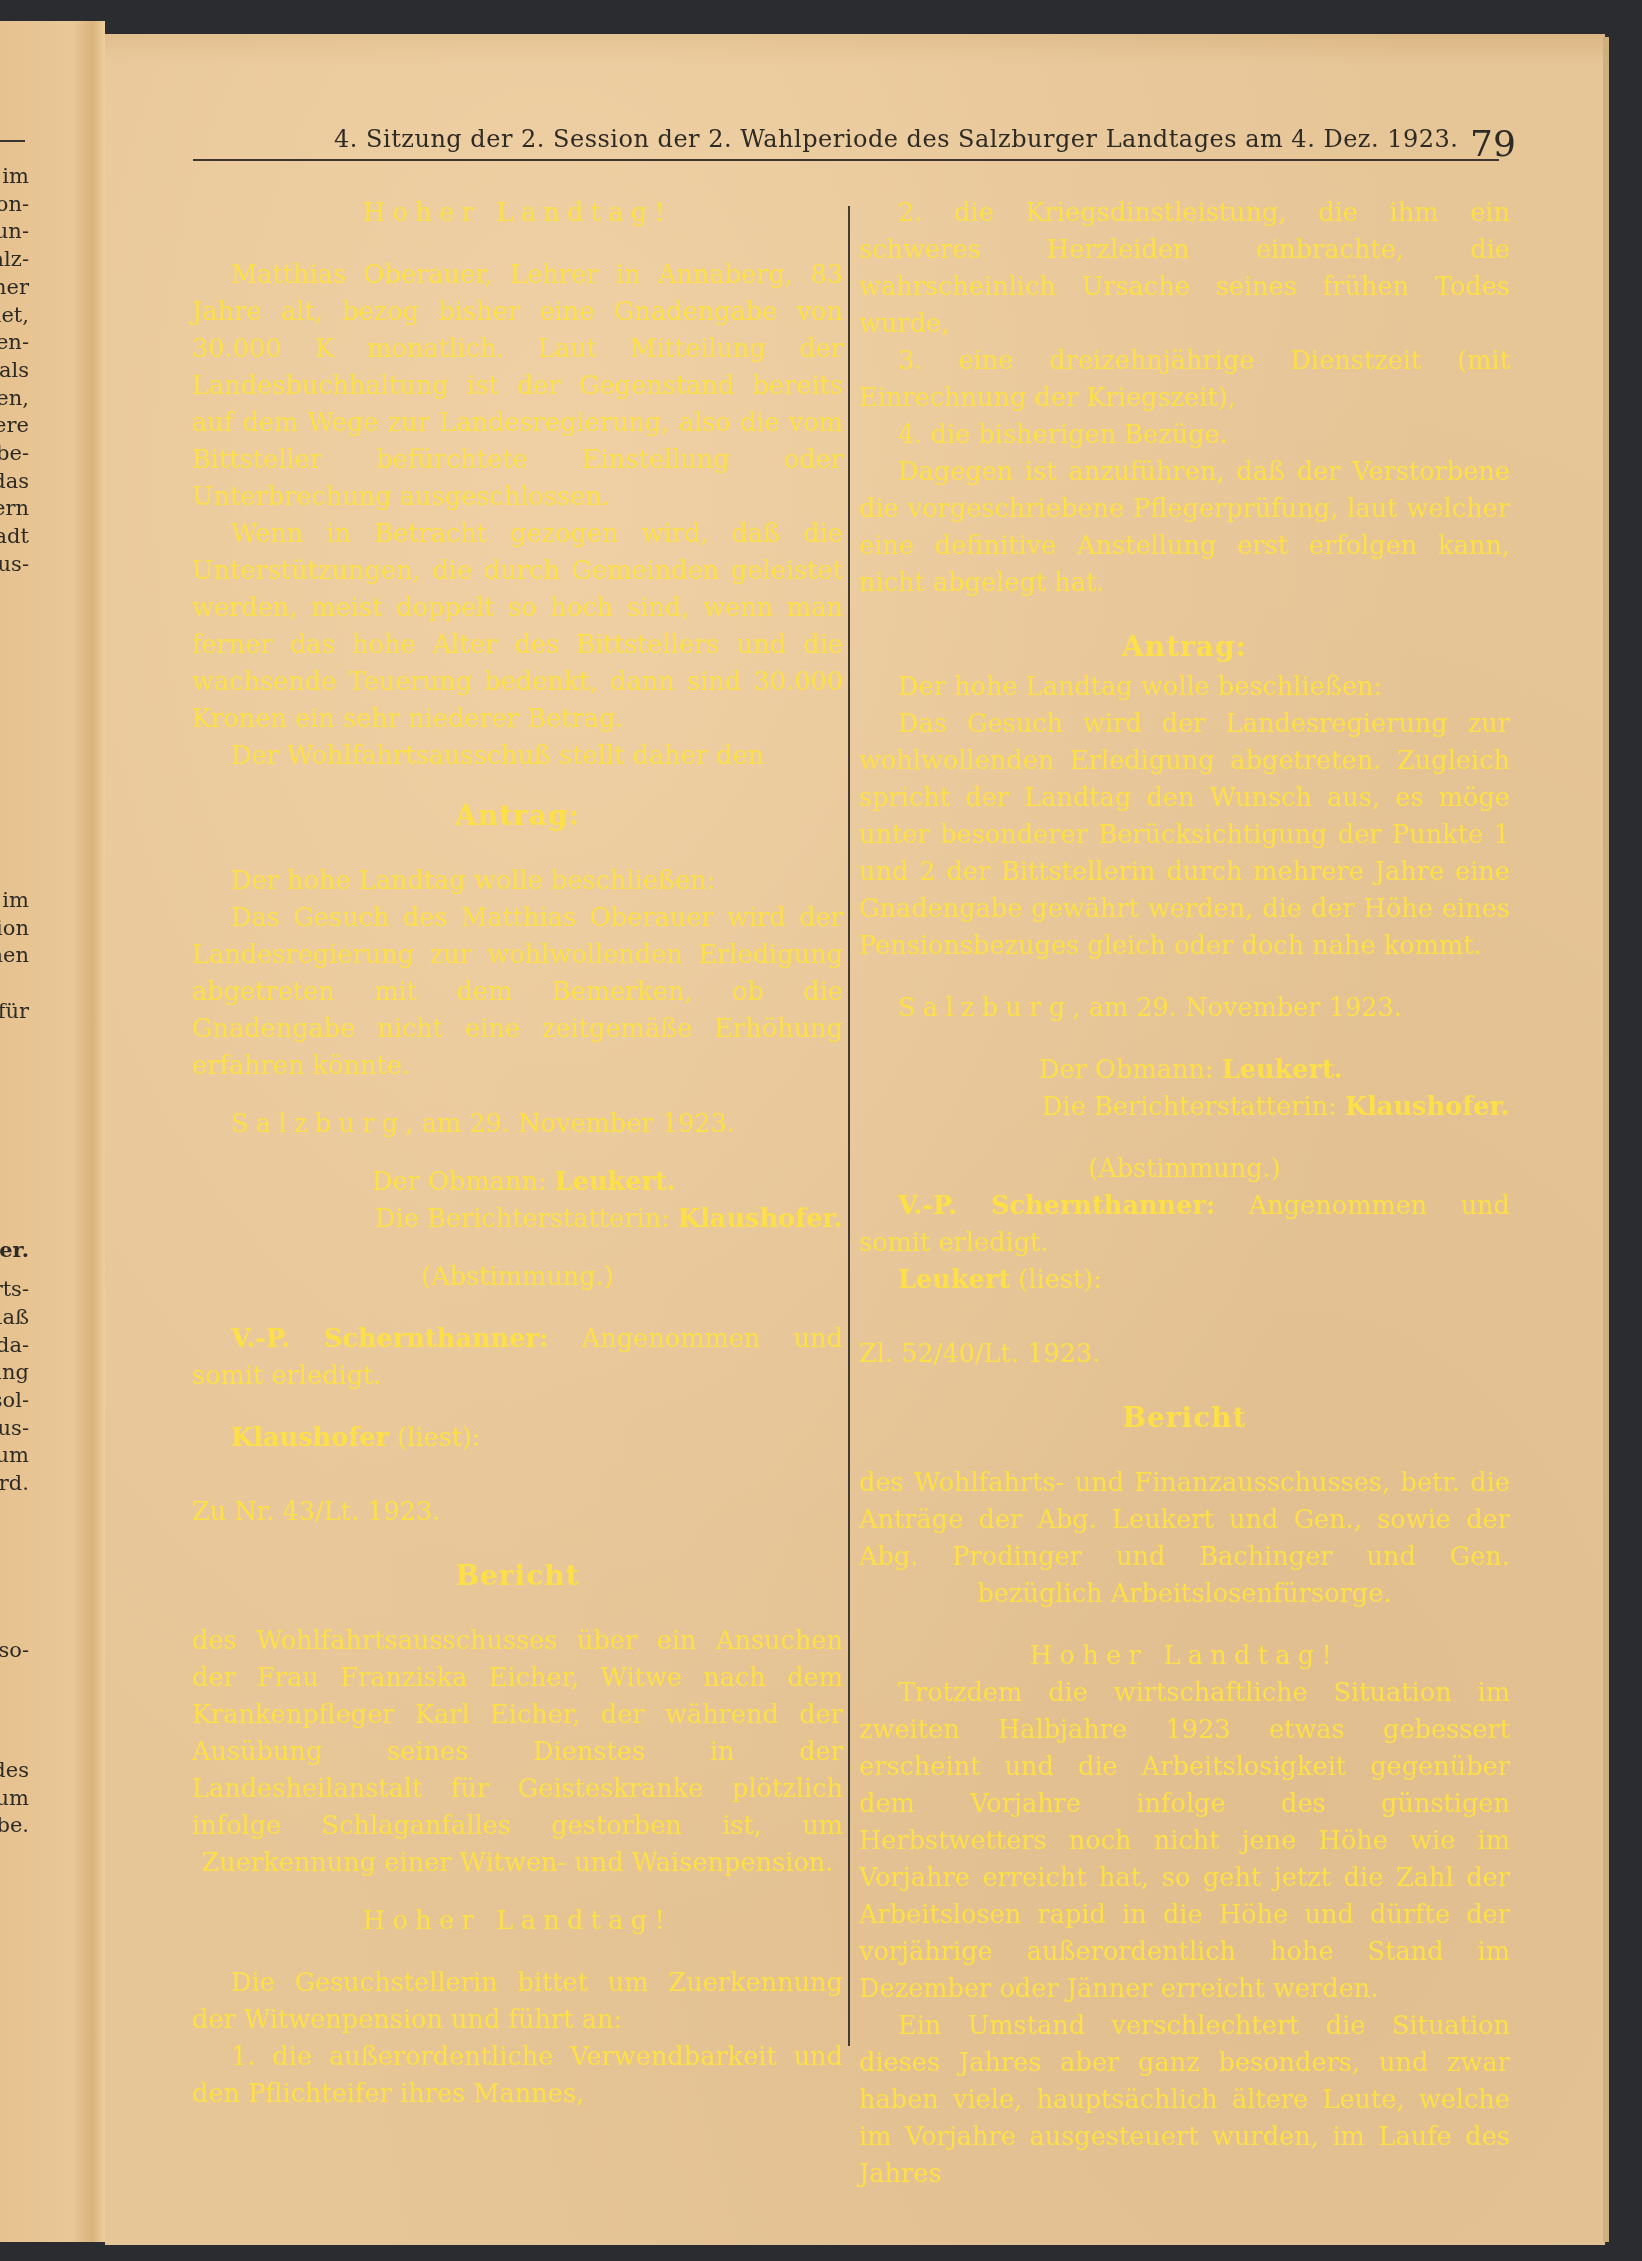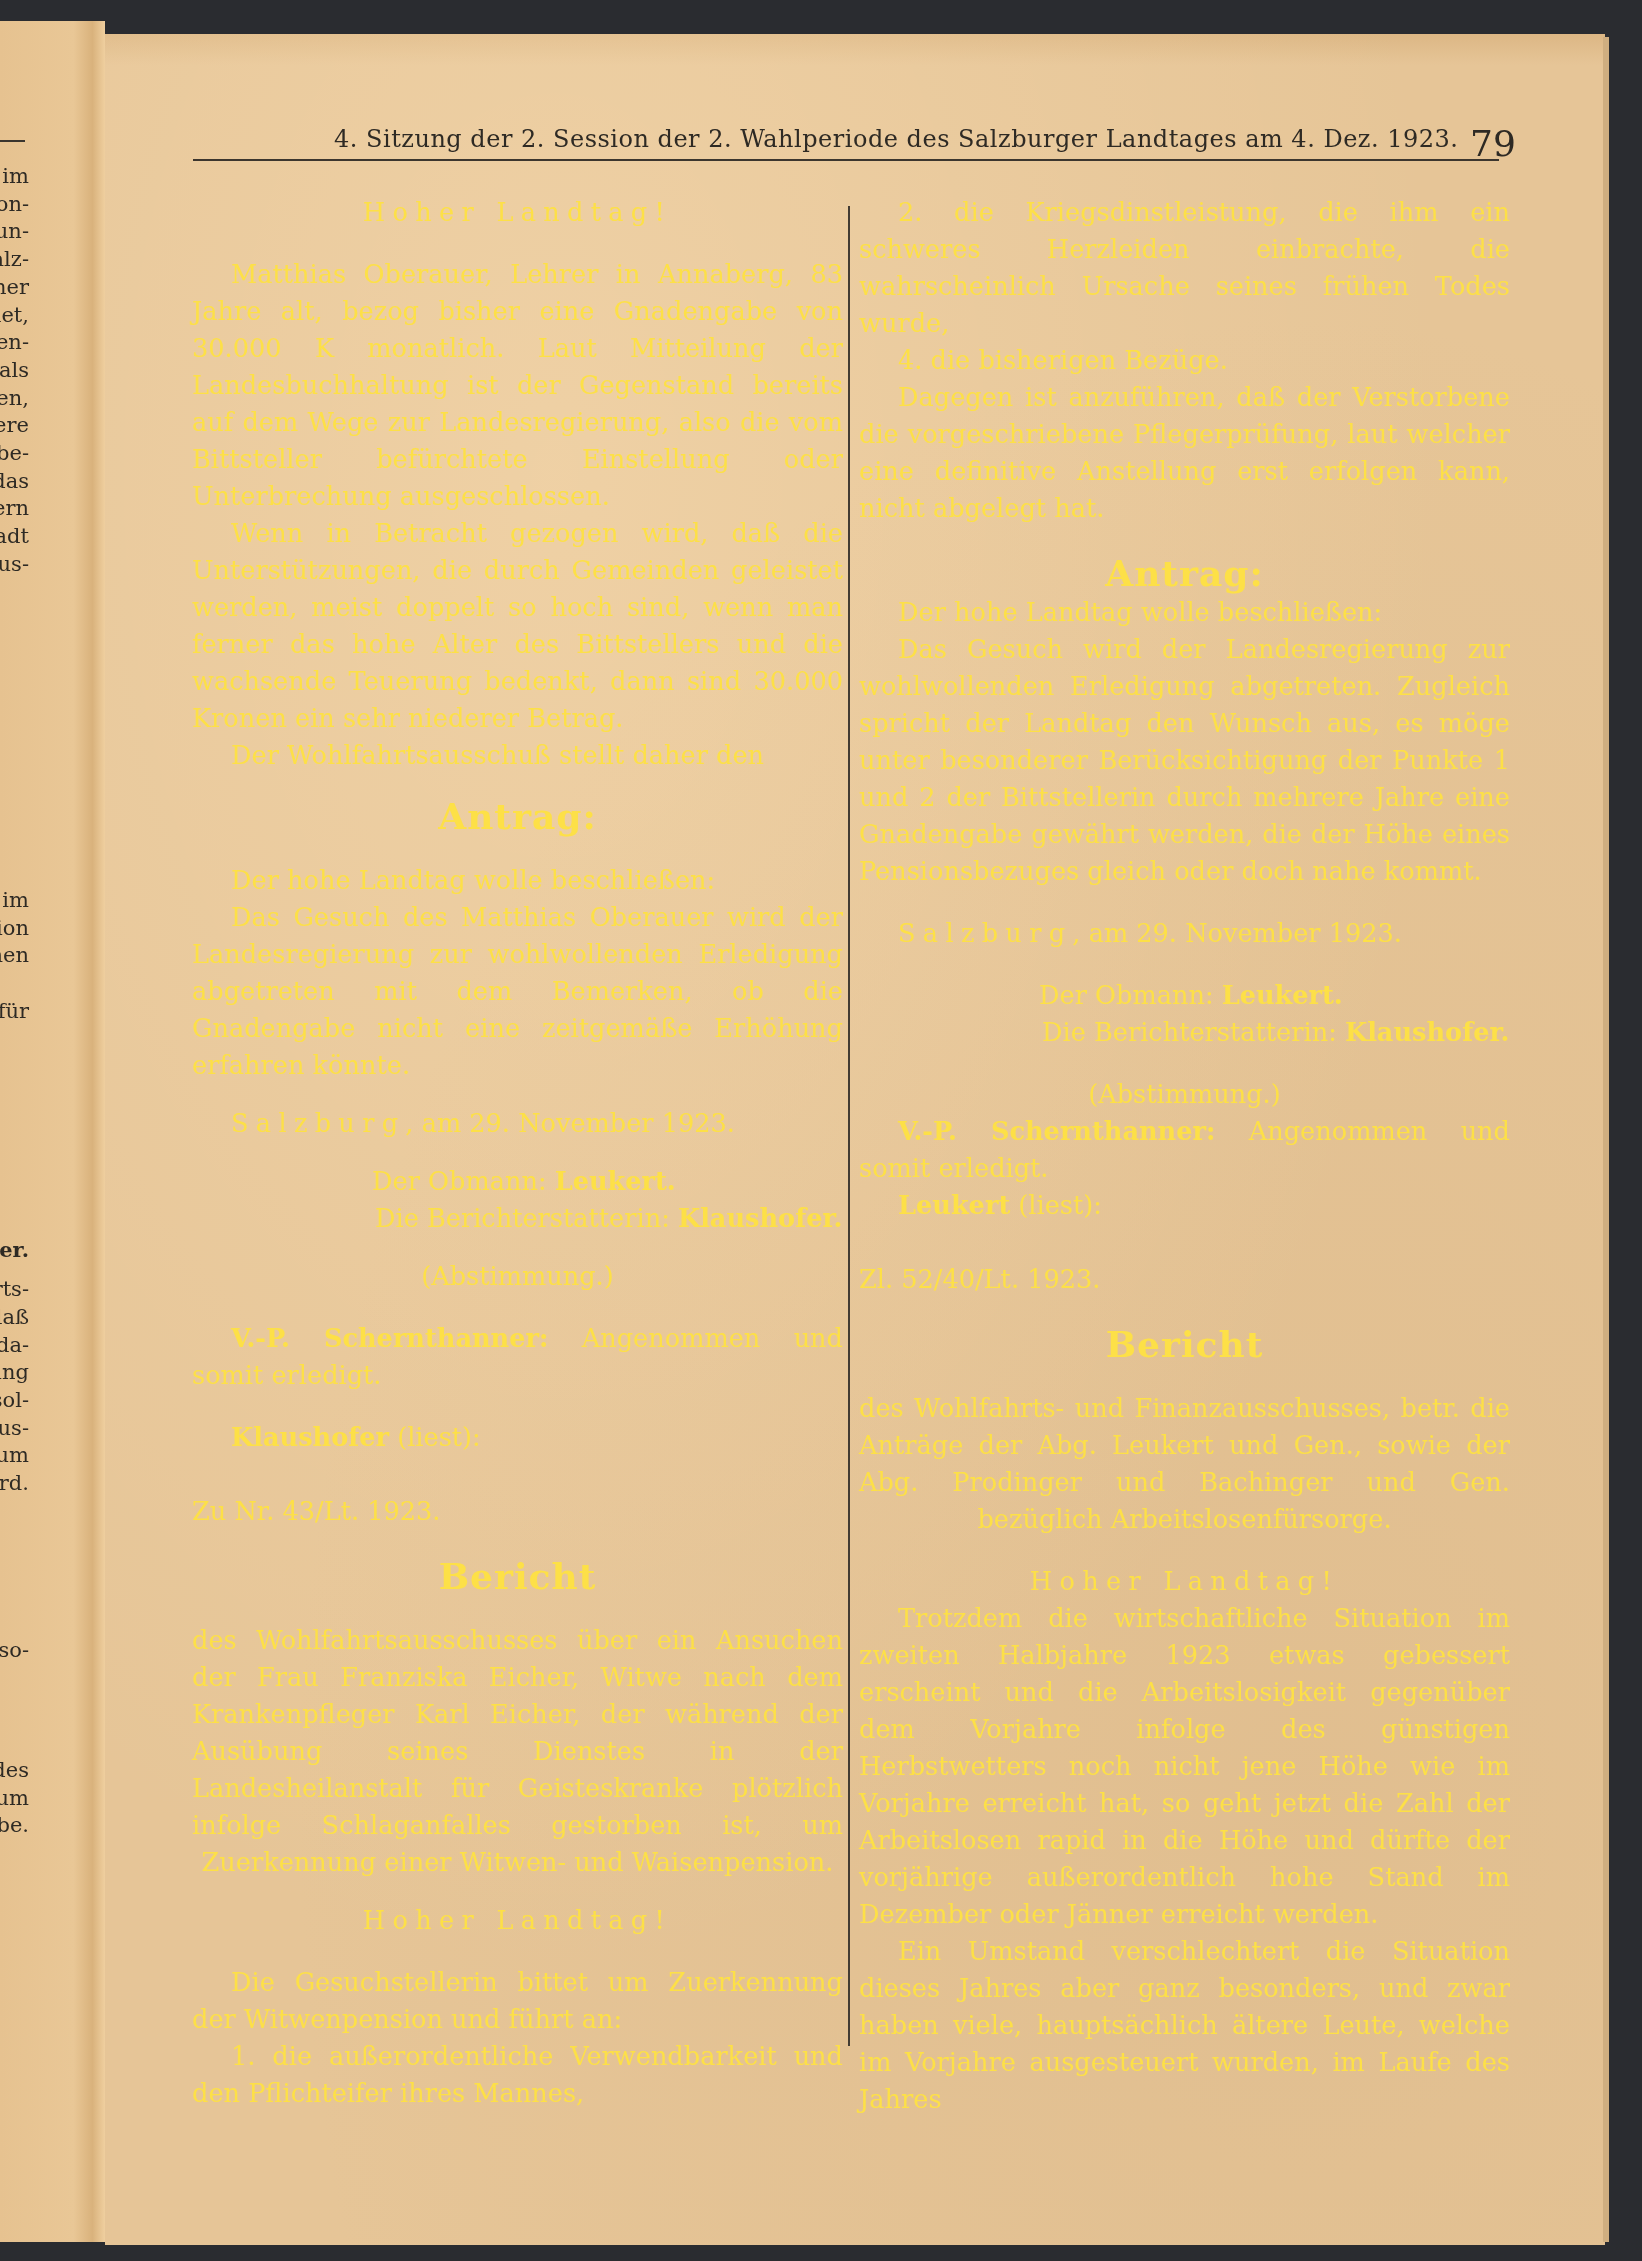--- a/index.html
+++ b/index.html
@@ -43,21 +43,21 @@
     font-size:25.6px; line-height:37px; color:#fde047;
     font-family:"DejaVu Serif", serif;
   }
   .col.left { left:192px; }
   .col.right { left:859px; }
   .col p { margin:0; text-align:justify; text-align-last:left; }
   .col .indent { text-indent:39px; }
   .col .center { text-align:center; text-align-last:center; }
   .col .spaced { letter-spacing:7.3px; }
   .col .heading {
-    text-align:center; text-align-last:center; font-weight:bold; font-size:36px;
+    text-align:center; text-align-last:center; font-weight:bold; font-size:28px;
     line-height:42px; letter-spacing:1px;
   }
   .col .gap-s { margin-top:25px; }
   .col .gap-m { margin-top:21px; }
   .col .gap-l { margin-top:37px; }
   .col .sig1 { padding-left:180px; text-align:left; }
   .col .sig2 { padding-left:183px; text-align:left; }
   .col b { font-weight:bold; }
 </style>
 </head>
@@ -133,20 +133,21 @@
   <p class="gap-l">Zu Nr. 43/Lt. 1923.</p>
   <p class="heading gap-s">Bericht</p>
   <p class="gap-s" style="text-align-last:center">des Wohlfahrtsausschusses über ein Ansuchen der Frau Franziska Eicher, Witwe nach dem Krankenpfleger Karl Eicher, der während der Ausübung seines Dienstes in der Landesheilanstalt für Geisteskranke plötzlich infolge Schlaganfalles gestorben ist, um Zuerkennung einer Witwen- und Waisenpension.</p>
   <p class="center spaced gap-m">Hoher Landtag!</p>
   <p class="indent gap-s">Die Gesuchstellerin bittet um Zuerkennung der Witwenpension und führt an:</p>
   <p class="indent">1. die außerordentliche Verwendbarkeit und den Pflichteifer ihres Mannes,</p>
 </div>
 
 <div class="col right">
   <p class="indent">2. die Kriegsdinstleistung, die ihm ein schweres Herzleiden einbrachte, die wahrscheinlich Ursache seines frühen Todes wurde,</p>
+  <p class="indent">3. eine dreizehnjährige Dienstzeit (mit Einrechnung der Kriegszeit),</p>
   <p class="indent">4. die bisherigen Bezüge.</p>
   <p class="indent">Dagegen ist anzuführen, daß der Verstorbene die vorgeschriebene Pflegerprüfung, laut welcher eine definitive Anstellung erst erfolgen kann, nicht abgelegt hat.</p>
   <p class="heading gap-s">Antrag:</p>
   <p class="indent">Der hohe Landtag wolle beschließen:</p>
   <p class="indent">Das Gesuch wird der Landesregierung zur wohlwollenden Erledigung abgetreten. Zugleich spricht der Landtag den Wunsch aus, es möge unter besonderer Berücksichtigung der Punkte 1 und 2 der Bittstellerin durch mehrere Jahre eine Gnadengabe gewährt werden, die der Höhe eines Pensionsbezuges gleich oder doch nahe kommt.</p>
   <p class="indent gap-s"><span class="spaced">Salzburg</span><span>, am 29. November 1923.</span></p>
   <p class="sig1 gap-s"><span>Der Obmann: </span><b>Leukert.</b></p>
   <p class="sig2"><span>Die Berichterstatterin: </span><b>Klaushofer.</b></p>
   <p class="center gap-s">(Abstimmung.)</p>
   <p class="indent"><b>V.-P. Schernthanner:</b><span> Angenommen und somit erledigt.</span></p>

